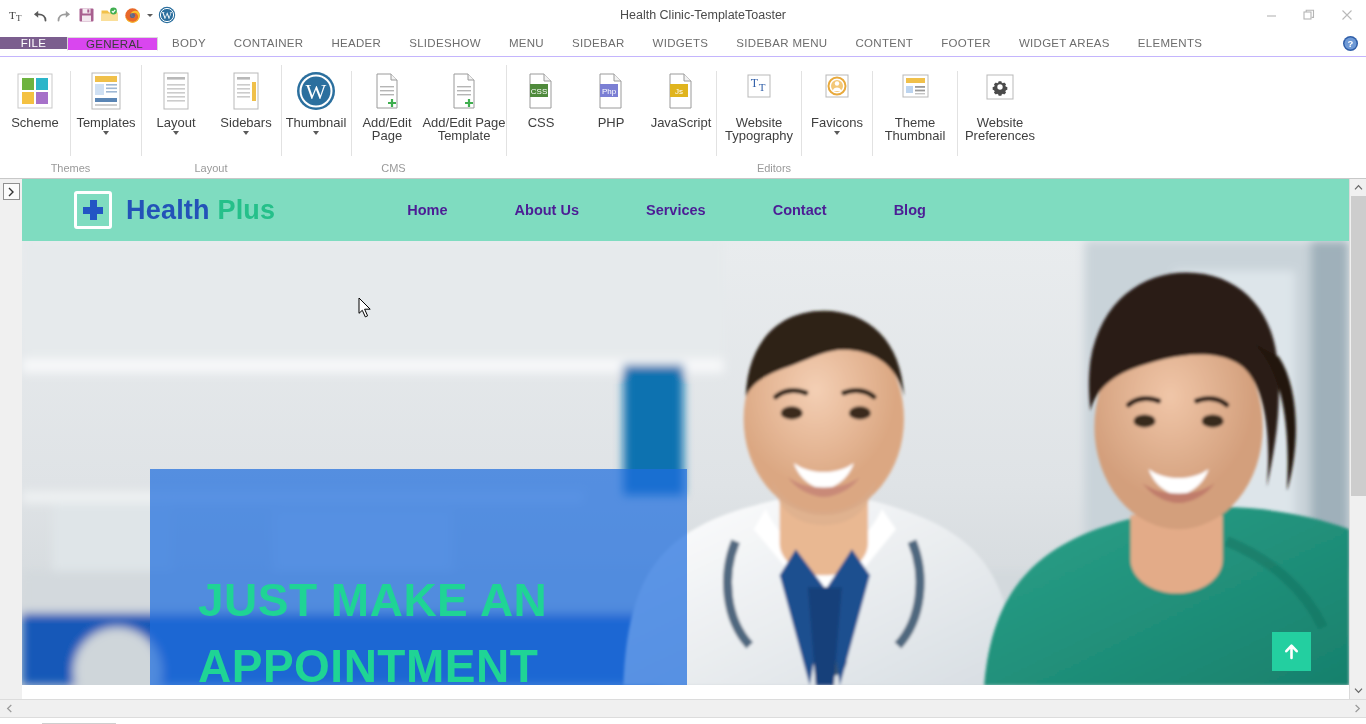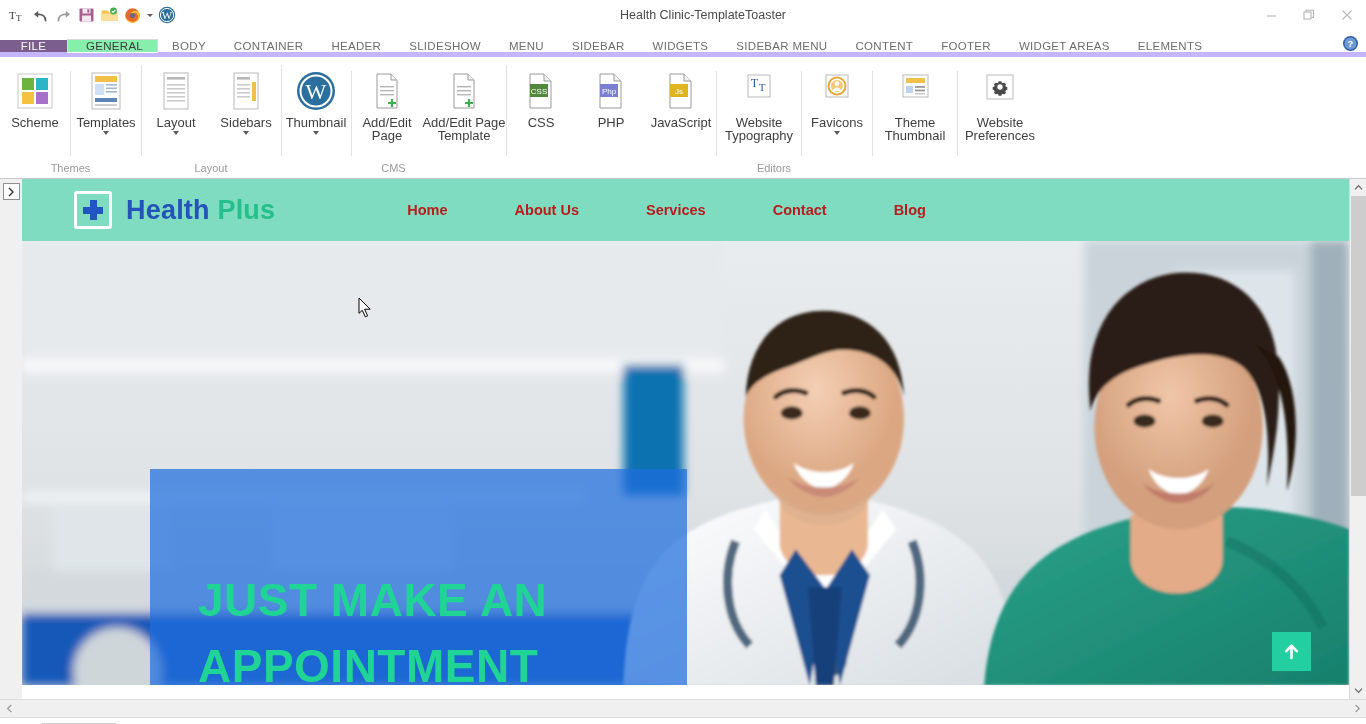--- a/index.html
+++ b/index.html
@@ -36,33 +36,33 @@
   }
   .win-btn {
     width: 38px; height: 30px; display: flex; align-items: center; justify-content: center;
     color: #b8b8b8;
   }
   .win-btn svg { display:block; }
 
   
   .tabbar {
     position: relative; height: 27px; background: #ffffff;
-    display: flex; align-items: flex-end; border-bottom: 5px solid #c4b5fd;
+    display: flex; align-items: center; border-bottom: 1px solid #c4b5fd;
   }
   .tab-file {
     width: 67px; background: #7b5e8e; color: #ffffff;
     display: flex; align-items: center; justify-content: center;
     font-size: 11.5px; letter-spacing: .3px;
   }
   .tab {
     padding: 0 14px; display: flex; align-items: center; justify-content: center;
     font-size: 11.5px; color: #6d6d6d; letter-spacing: .3px; white-space: nowrap;
   }
   .tab.active {
-    color: #3c3c3c; background: #86efac;
+    color: #3c3c3c; background: #d946ef;
     border-left: 1px solid #d9d9d9; border-right: 1px solid #d9d9d9;
     border-top: 1px solid #d9d9d9; border-bottom: 1px solid #ffffff;
     margin-bottom: -1px; position: relative; z-index: 3; padding-left: 18px;
   }
   .help-btn {
     position: absolute; right: 6px; top: 3px; width: 20px; height: 20px;
     display: flex; align-items: center; justify-content: center;
   }
 
   
@@ -134,21 +134,21 @@
   .logo-mark .cross::before, .logo-mark .cross::after {
     content: ""; position: absolute; background: #2255c4;
   }
   .logo-mark .cross::before { left: 6.5px; top: 0; width: 7px; height: 20px; }
   .logo-mark .cross::after { top: 6.5px; left: 0; width: 20px; height: 7px; }
   .logo-text { margin-left: 14px; font-size: 27px; font-weight: bold; letter-spacing: .2px; }
   .logo-text .t1 { color: #2352b8; }
   .logo-text .t2 { color: #25c08a; }
   .site-nav { display: flex; align-items: center; margin-left: 132px; }
   .nav-item {
-    font-size: 14.5px; font-weight: bold; color: #b91c1c; margin-right: 67px;
+    font-size: 14.5px; font-weight: bold; color: #4c1d95; margin-right: 67px;
     white-space: nowrap;
   }
   .nav-item:last-child { margin-right: 0; }
 
   
   .hero { position: relative; height: 444px; overflow: hidden; }
   .hero-bg { position: absolute; inset: 0; }
   .hero-overlay {
     position: absolute; left: 128px; top: 228px; width: 537px; height: 216px;
     background: rgba(30,110,222,.72);

